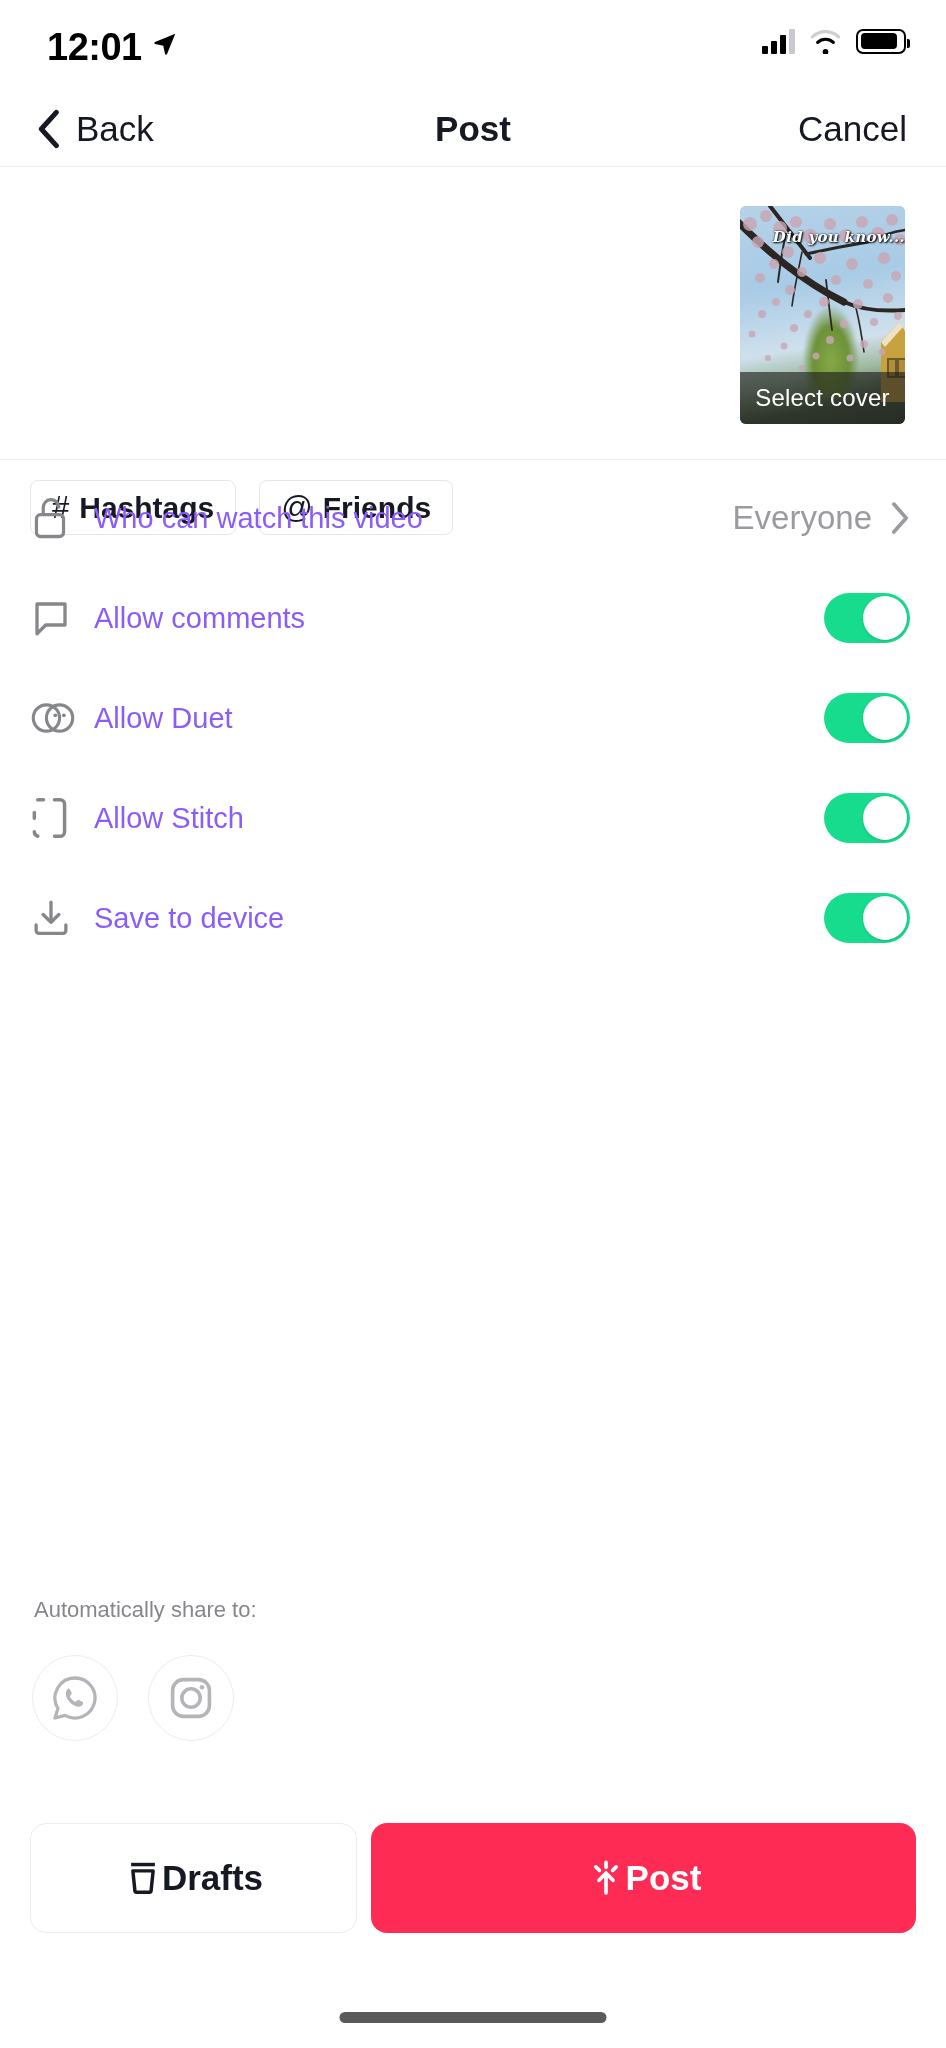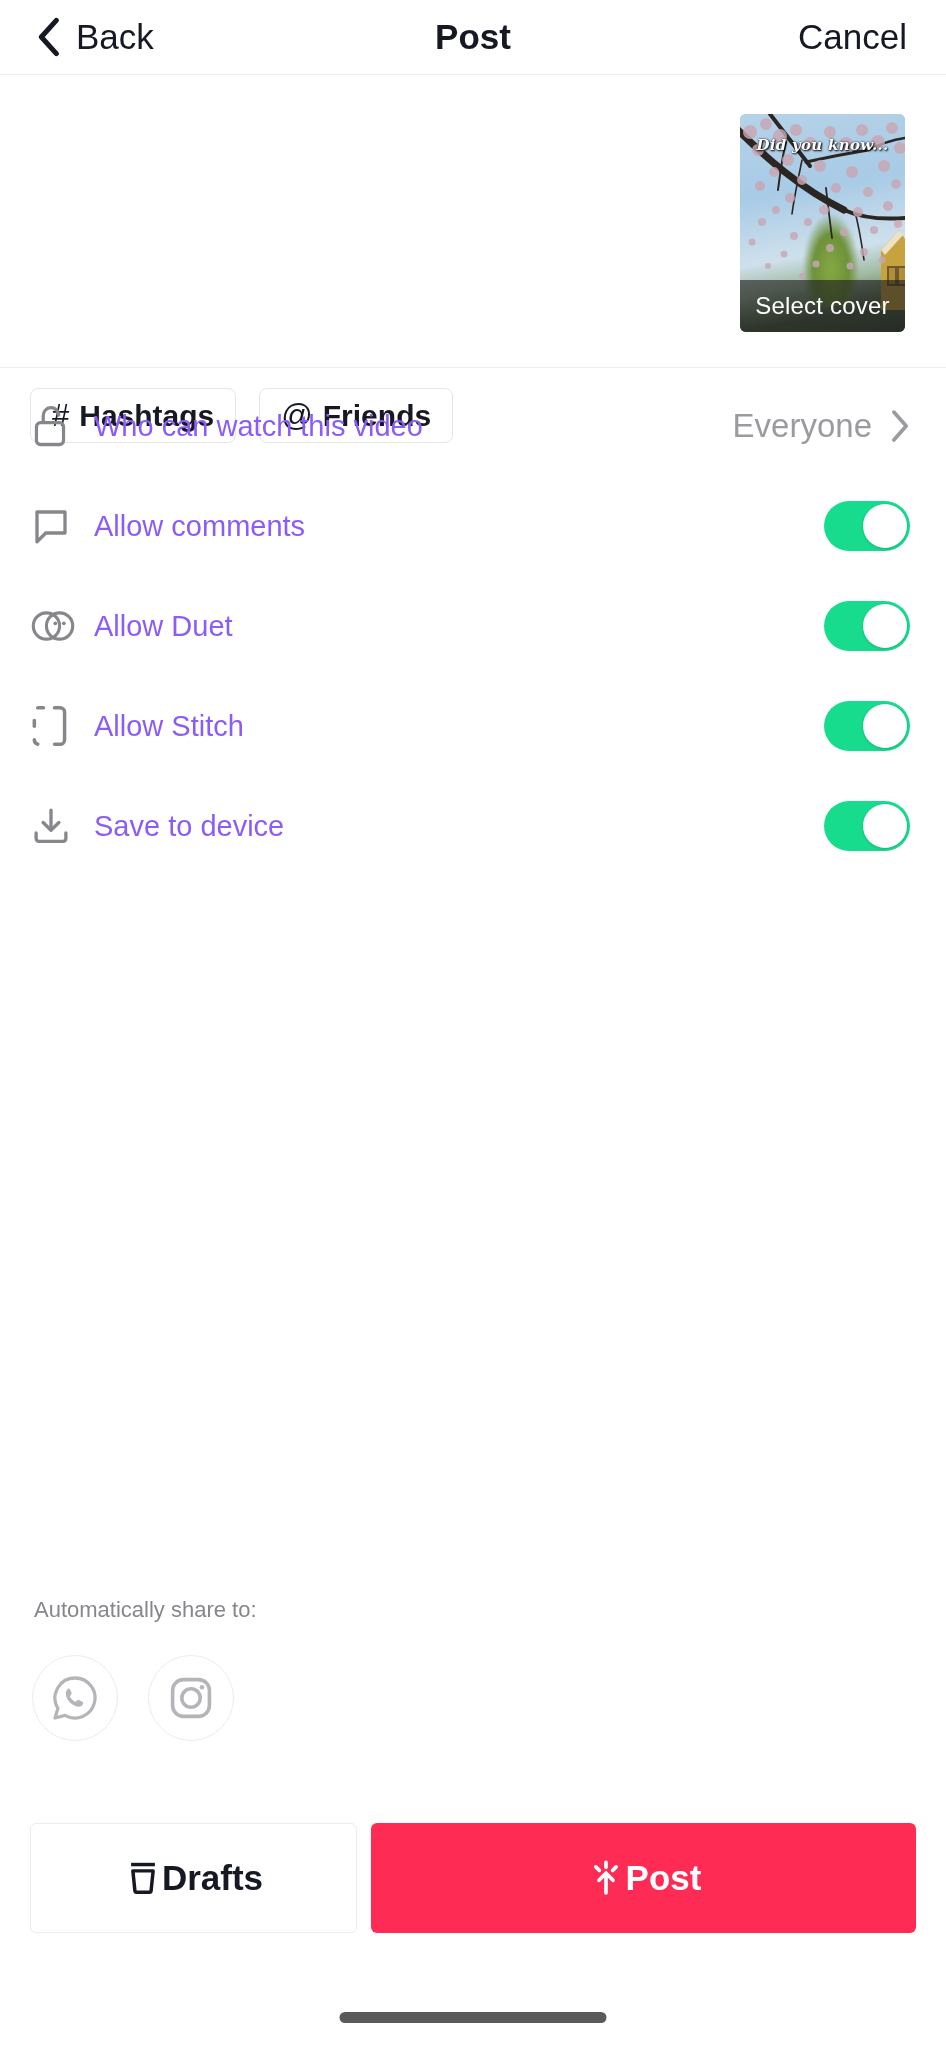--- a/index.html
+++ b/index.html
@@ -78,21 +78,21 @@
   .thumb .greentree {
     position:absolute; right:46px; bottom:26px; width:56px; height:92px;
     background:radial-gradient(ellipse at 50% 60%, #86a845 0%, #6d9139 45%, rgba(109,145,57,0) 72%);
     filter:blur(1px);
   }
   .thumb .branch {
     position:absolute; left:0; top:0; width:100%; height:100%;
   }
   .thumb .did {
     position:absolute; left:0; right:0; top:22px;
-    text-align:center;
+    text-align:right;
     font-family:"DejaVu Serif", serif;
     font-style:italic; font-weight:700;
     font-size:15px; color:#fff;
     text-shadow:0 0 2px #000, 1px 1px 2px #000;
     letter-spacing:0.3px;
   }
   .thumb .cover-bar {
     position:absolute; left:0; right:0; bottom:0; height:52px;
     background:rgba(28,28,28,0.62);
     display:flex; align-items:center; justify-content:center;
@@ -136,38 +136,62 @@
     display:flex; align-items:center; justify-content:center;
     color:#b4b5b9; background:#fff;
   }
 
   
   .actions {
     position:absolute; left:0; right:0; top:1823px;
     display:flex; gap:14px; padding:0 30px;
   }
   .btn {
-    height:110px; border-radius:6px;
+    height:110px; border-radius:16px;
     display:flex; align-items:center; justify-content:center; 
     font-size:35px; font-weight:700;
   }
   .btn-drafts { flex:0 0 327px; background:#fff; border:1.5px solid #ececee; color:#161823; }
   .btn-post { flex:1; background:#fe2c55; color:#fff; border:none; }
 
   .home-indicator {
     position:absolute; left:50%; transform:translateX(-50%);
     bottom:25px; width:267px; height:11px;
     background:#5a5a5c; border-radius:6px;
   }
 </style>
 </head>
 <body>
 
 <div class="phone">
 
+  <div class="statusbar">
+    <div class="sb-time">12:01</div>
+    <div class="sb-loc">
+      <svg width="26" height="26" viewBox="0 0 24 24" fill="#000">
+        <path d="M21.5 2.5 2.8 10.2c-.9.4-.8 1.7.2 1.9l7.4 1.6 1.6 7.4c.2 1 1.5 1.1 1.9.2L21.5 2.5z"></path>
+      </svg>
+    </div>
+    <div class="sb-right">
+      <div class="bars">
+          <i></i>
+          <i></i>
+          <i></i>
+          <i></i>
+        </div>
+      <svg width="33" height="25" viewBox="0 0 24 18">
+        <path d="M12 14.4a2.1 2.1 0 1 0 0 4.2 2.1 2.1 0 0 0 0-4.2z" fill="#000"></path>
+        <path d="M6.3 9.6a8.4 8.4 0 0 1 11.4 0" stroke="#000" stroke-width="2.3" fill="none" stroke-linecap="round"></path>
+        <path d="M2.4 5.6a14.2 14.2 0 0 1 19.2 0" stroke="#cfcfd2" stroke-width="2.3" fill="none" stroke-linecap="round"></path>
+      </svg>
+      <div class="battery">
+          <span></span>
+        </div>
+    </div>
+  </div>
 
   <div class="navbar">
     <div class="nav-back">
       <svg width="24" height="40" viewBox="0 0 14 24">
         <path d="M12 2 3 12l9 10" stroke="#161823" stroke-width="3" fill="none" stroke-linecap="round" stroke-linejoin="round"></path>
       </svg>
       <span class="nav-back-label">Back</span>
     </div>
     <div class="nav-title">Post</div>
     <div class="nav-cancel">Cancel</div>

